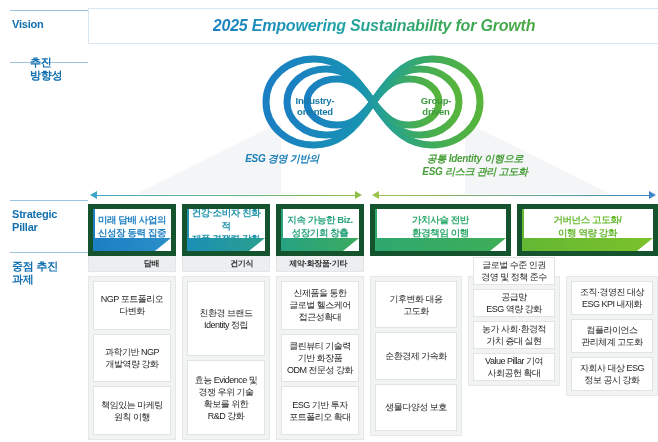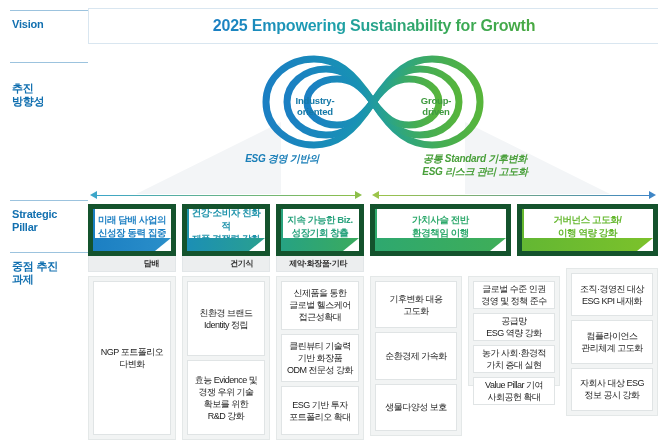--- a/index.html
+++ b/index.html
@@ -22,21 +22,21 @@
 
   
   #vision-box{
     position:absolute;left:88px;top:8px;width:570px;height:34px;
     border:1px solid #d9e6f0;background:#ffffff;
     display:flex;align-items:center;justify-content:center;
   }
   #vision-title{
     font-size:16px;font-weight:bold;letter-spacing:-0.2px;
     background:linear-gradient(90deg,#1b7fc3 0%,#1b9fb0 35%,#35a85a 70%,#49a942 100%);
-    -webkit-background-clip:text;background-clip:text;color:transparent;
+    -webkit-background-clip:text;background-clip:text;color:transparent;font-style:italic;
     -webkit-text-fill-color:transparent;
   }
 
   
   #stage{position:absolute;left:88px;top:46px;width:570px;height:148px;overflow:hidden;}
   .wedge{position:absolute;bottom:0;width:0;height:0;}
   #wedge-left{
     left:48px;border-left:145px solid transparent;border-right:0 solid transparent;
     border-bottom:72px solid #f3f5f7;
   }
@@ -124,21 +124,21 @@
 </style>
 </head>
 <body>
 
 <div id="root">
 
   <div class="rail-rule" style="top:10px;"></div>
   <div class="rail-label" style="top:18px;">Vision</div>
 
   <div class="rail-rule" style="top:62px;"></div>
-  <div class="rail-label" style="top:82px;">
+  <div class="rail-label" style="top:56px;margin-left:18px;">
     <div>추진</div>
     <div>방향성</div>
   </div>
 
   <div class="rail-rule" style="top:200px;"></div>
   <div class="rail-label" style="top:208px;">
     <div>Strategic</div>
     <div>Pillar</div>
   </div>
 
@@ -183,21 +183,21 @@
       <div class="loop-label" id="loop-label-right">
         <div>Group-</div>
         <div>driven</div>
       </div>
     </div>
 
     <div class="stage-cap" id="cap-left">
       <div>ESG 경영 기반의</div>
     </div>
     <div class="stage-cap" id="cap-right">
-      <div>공통 Standard 기후변화</div>
+      <div>공통 Identity 이행으로</div>
       <div>ESG 리스크 관리 고도화</div>
     </div>
   </div>
 
   <div class="arrow-row" id="arrow-left">
     <div class="arw arw-l"></div>
     <div class="arrow-line"></div>
     <div class="arw arw-r"></div>
   </div>
   <div class="arrow-row" id="arrow-right">
@@ -258,20 +258,32 @@
         </div>
       </div>
     <div class="cols tasks-row">
         <div class="col tasks">
           <div class="task">
             <div>
               <div>NGP 포트폴리오</div>
               <div>다변화</div>
             </div>
           </div>
+          <div class="task">
+            <div>
+              <div>과학기반 NGP</div>
+              <div>개발역량 강화</div>
+            </div>
+          </div>
+          <div class="task">
+            <div>
+              <div>책임있는 마케팅</div>
+              <div>원칙 이행</div>
+            </div>
+          </div>
         </div>
         <div class="col tasks">
           <div class="task">
             <div>
               <div>친환경 브랜드</div>
               <div>Identity 정립</div>
             </div>
           </div>
           <div class="task">
             <div>
@@ -348,21 +360,21 @@
             <div>
               <div>순환경제 가속화</div>
             </div>
           </div>
           <div class="task">
             <div>
               <div>생물다양성 보호</div>
             </div>
           </div>
         </div>
-        <div class="col tasks" style="margin-top: 20px; height: 110px;">
+        <div class="col tasks" style="margin-top: 20px; height: 110px; justify-content: flex-end;">
           <div class="task">
             <div>
               <div>글로벌 수준 인권</div>
               <div>경영 및 정책 준수</div>
             </div>
           </div>
           <div class="task">
             <div>
               <div>공급망</div>
               <div>ESG 역량 강화</div>
@@ -374,21 +386,21 @@
               <div>가치 증대 실현</div>
             </div>
           </div>
           <div class="task">
             <div>
               <div>Value Pillar 기여</div>
               <div>사회공헌 확대</div>
             </div>
           </div>
         </div>
-        <div class="col tasks" style="margin-top: 12px; height: 148px;">
+        <div class="col tasks" style="margin-top: 20px; height: 120px;">
           <div class="task">
             <div>
               <div>조직·경영진 대상</div>
               <div>ESG KPI 내재화</div>
             </div>
           </div>
           <div class="task">
             <div>
               <div>컴플라이언스</div>
               <div>관리체계 고도화</div>

